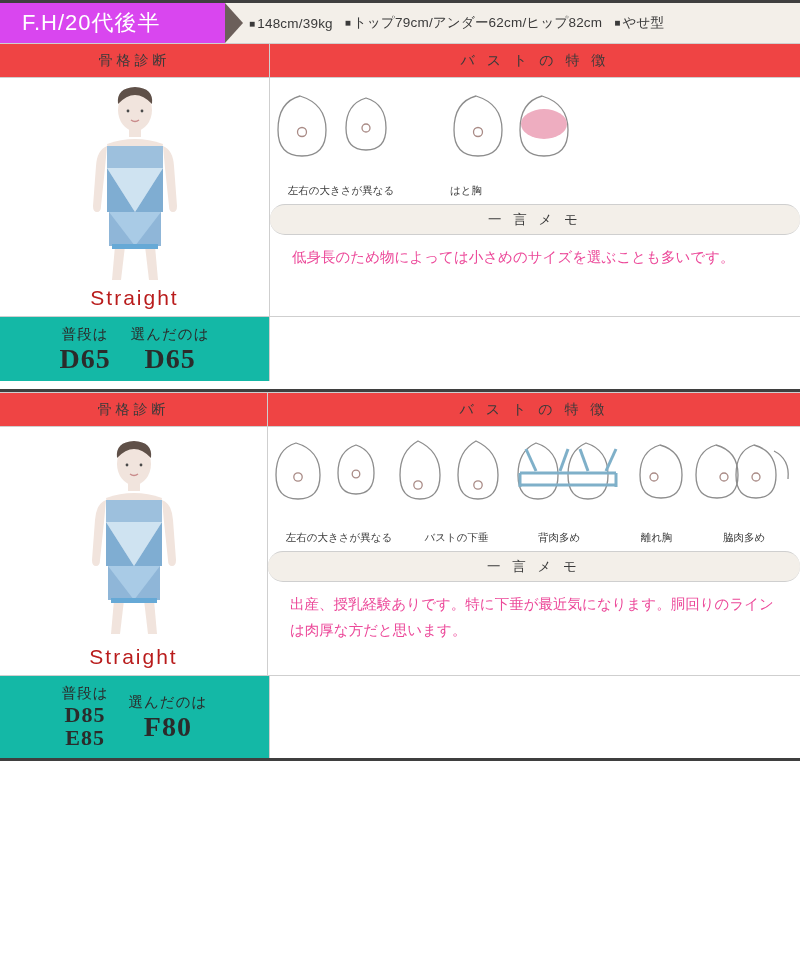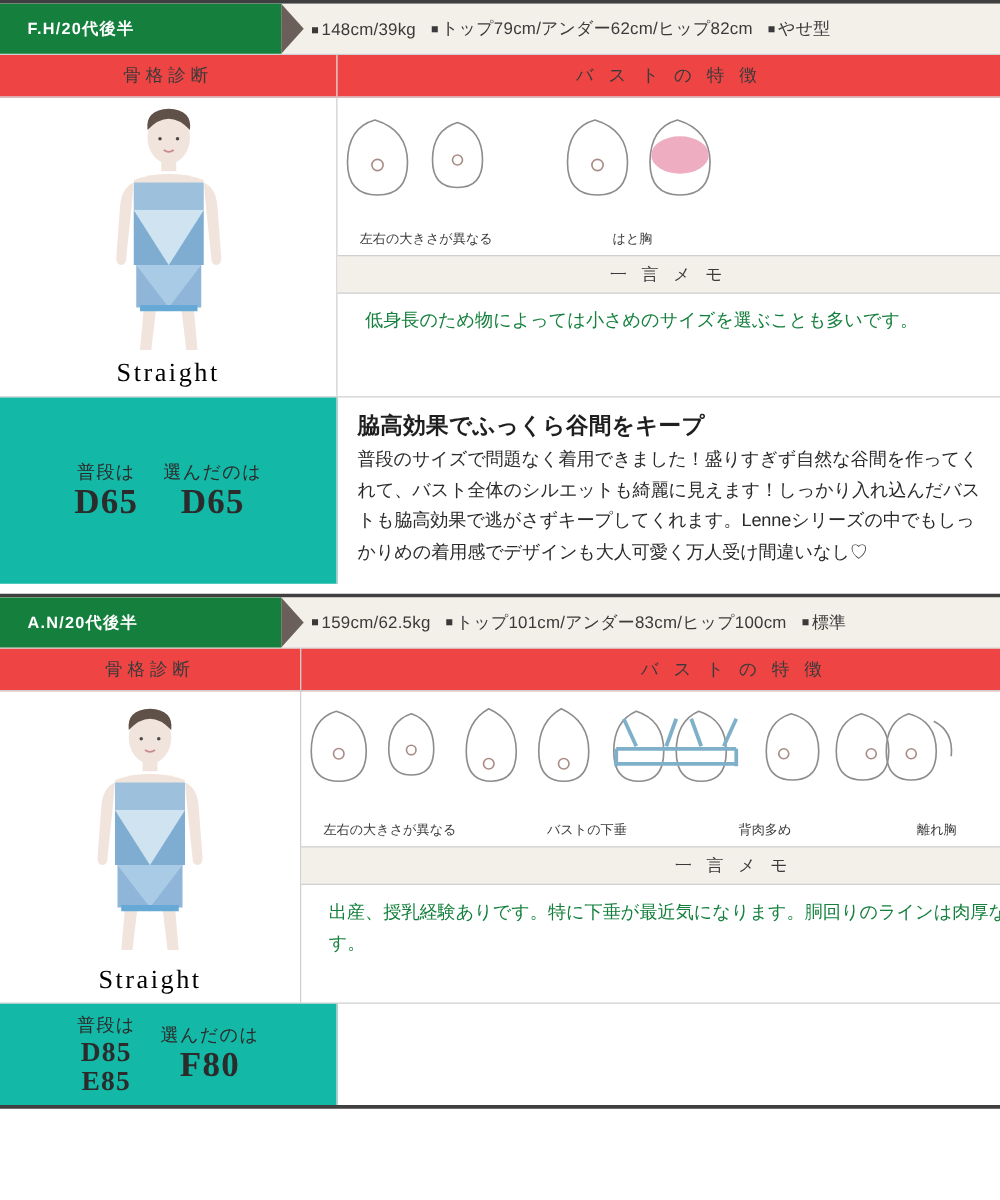--- a/index.html
+++ b/index.html
@@ -15,24 +15,24 @@
   .page { width: 800px; height: 960px; position: relative; }
 
   
   .review { width: 800px; border-top: 3px solid #3f3f3f; }
   .review.second { margin-top: 8px; }
 
   
   .hdr { display: flex; align-items: stretch; height: 40px; background: #f3efe9; }
   .hdr-name {
     position: relative;
-    background: #15803d;
+    background: #d946ef;
     color: #ffffff;
-    font-size: 13px;
-    font-weight: bold;
+    font-size: 22px;
+    font-weight: normal;
     letter-spacing: 1px;
     display: flex;
     align-items: center;
     padding: 0 30px 0 22px;
     width: 225px;
   }
   .hdr-name::after {
     content: "";
     position: absolute;
     right: -1px; top: 0;
@@ -72,53 +72,53 @@
   .figure-wrap {
     position: relative;
     height: 100%;
     display: flex;
     flex-direction: column;
     align-items: center;
     justify-content: flex-start;
     padding-top: 6px;
   }
   .figure-caption {
-    font-family: Liberation Serif, serif;
+    font-family: Liberation Sans, sans-serif;
     font-size: 21px;
-    color: #000000;
+    color: #b91c1c;
     letter-spacing: 2px;
     margin-top: 2px;
     margin-bottom: 6px;
   }
 
   .bust-area { position: relative; padding: 6px 0 0; }
   .bust-labels {
     display: flex;
     font-size: 10.5px;
     color: #3a3a3a;
     padding: 0 16px 6px 6px;
-    gap: 40px;
   }
   .bust-labels span { text-align: center; }
 
   .memo-hdr {
     background: #f3efe9;
     text-align: center;
     font-size: 13.5px;
     letter-spacing: 4px;
     padding: 6px 0 5px;
     color: #3a3a3a;
     border-top: 1px solid #cfcfcf;
     border-bottom: 1px solid #cfcfcf;
+    border-radius: 15px;
   }
   .memo-text {
     font-size: 14.5px;
     line-height: 1.75;
     padding: 10px 16px 12px 22px;
-    color: #15803d;
+    color: #ec4899;
   }
 
   
   .bottom-row { display: flex; border-top: 1px solid #cfcfcf; }
   .size-box {
     width: 270px;
     background: #14b8a6;
     border-right: 1px solid #cfcfcf;
     display: flex;
     align-items: center;
@@ -235,37 +235,25 @@
       <div class="size-box">
         <div class="size-cell">
           <div class="lbl">普段は</div>
           <div class="val">D65</div>
         </div>
         <div class="size-cell">
           <div class="lbl">選んだのは</div>
           <div class="val">D65</div>
         </div>
       </div>
-      <div class="comment-box">
-        <div class="comment-title">脇高効果でふっくら谷間をキープ</div>
-        <div class="comment-body">普段のサイズで問題なく着用できました！盛りすぎず自然な谷間を作ってくれて、バスト全体のシルエットも綺麗に見えます！しっかり入れ込んだバストも脇高効果で逃がさずキープしてくれます。Lenneシリーズの中でもしっかりめの着用感でデザインも大人可愛く万人受け間違いなし♡</div>
-      </div>
     </div>
   </div>
 
   <div class="review second">
 
-    <div class="hdr">
-      <div class="hdr-name">A.N/20代後半</div>
-      <div class="hdr-specs">
-        <span class="sp"><span class="sq">■</span><span>159cm/62.5kg</span></span>
-        <span class="sp"><span class="sq">■</span><span>トップ101cm/アンダー83cm/ヒップ100cm</span></span>
-        <span class="sp"><span class="sq">■</span><span>標準</span></span>
-      </div>
-    </div>
 
     <div class="body-row">
       <div class="col-left">
         <div class="subhdr">骨格診断</div>
         <div class="figure-wrap">
           <svg width="240" height="210" viewBox="0 0 240 200">
             <ellipse cx="120" cy="26" rx="17" ry="21" fill="#f1e4dd"></ellipse>
             <path d="M103 20 q17 -18 34 0 q2 -16 -17 -17 q-19 1 -17 17z" fill="#5f5048"></path>
             <circle cx="113" cy="27" r="1.4" fill="#4a4a4a"></circle>
             <circle cx="127" cy="27" r="1.4" fill="#4a4a4a"></circle>

